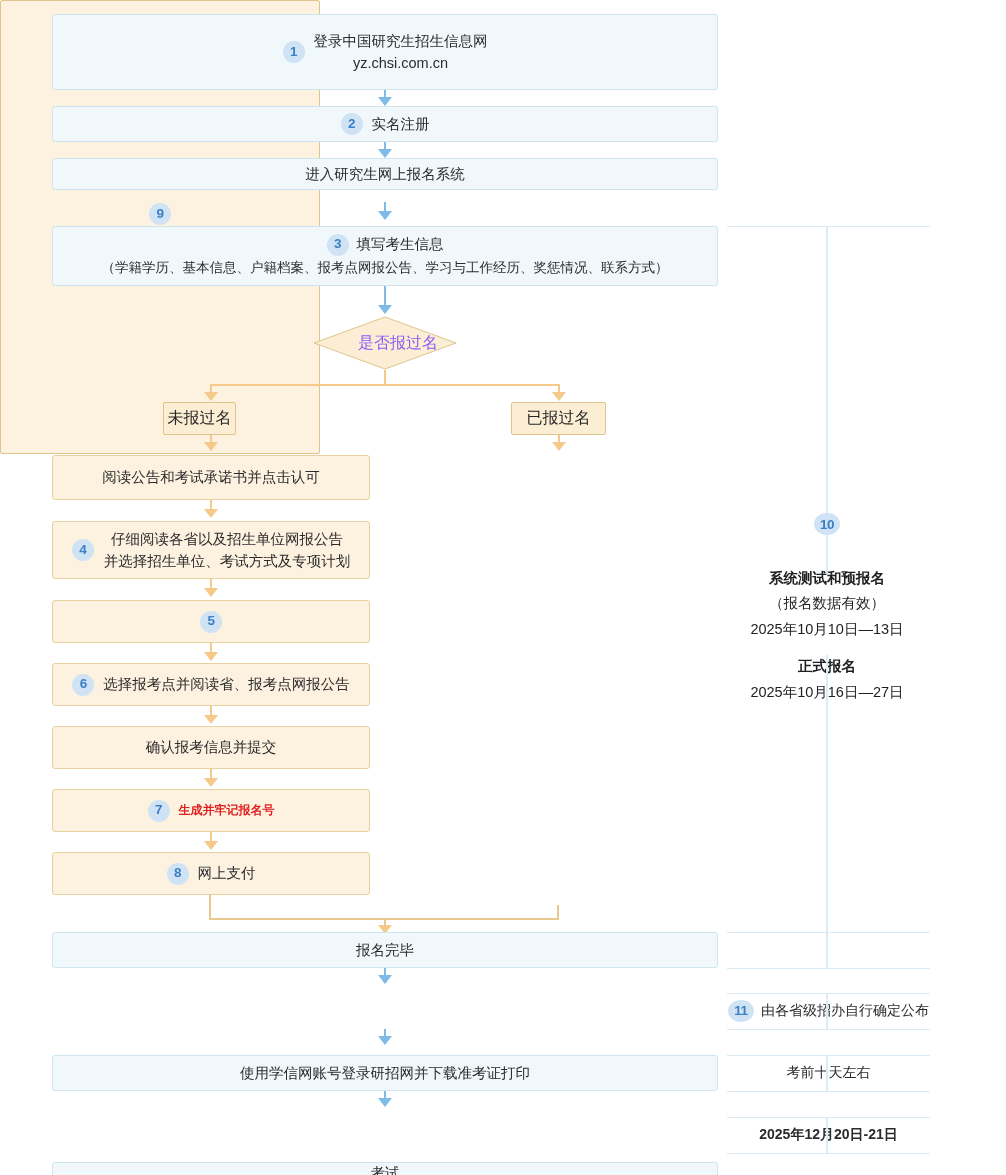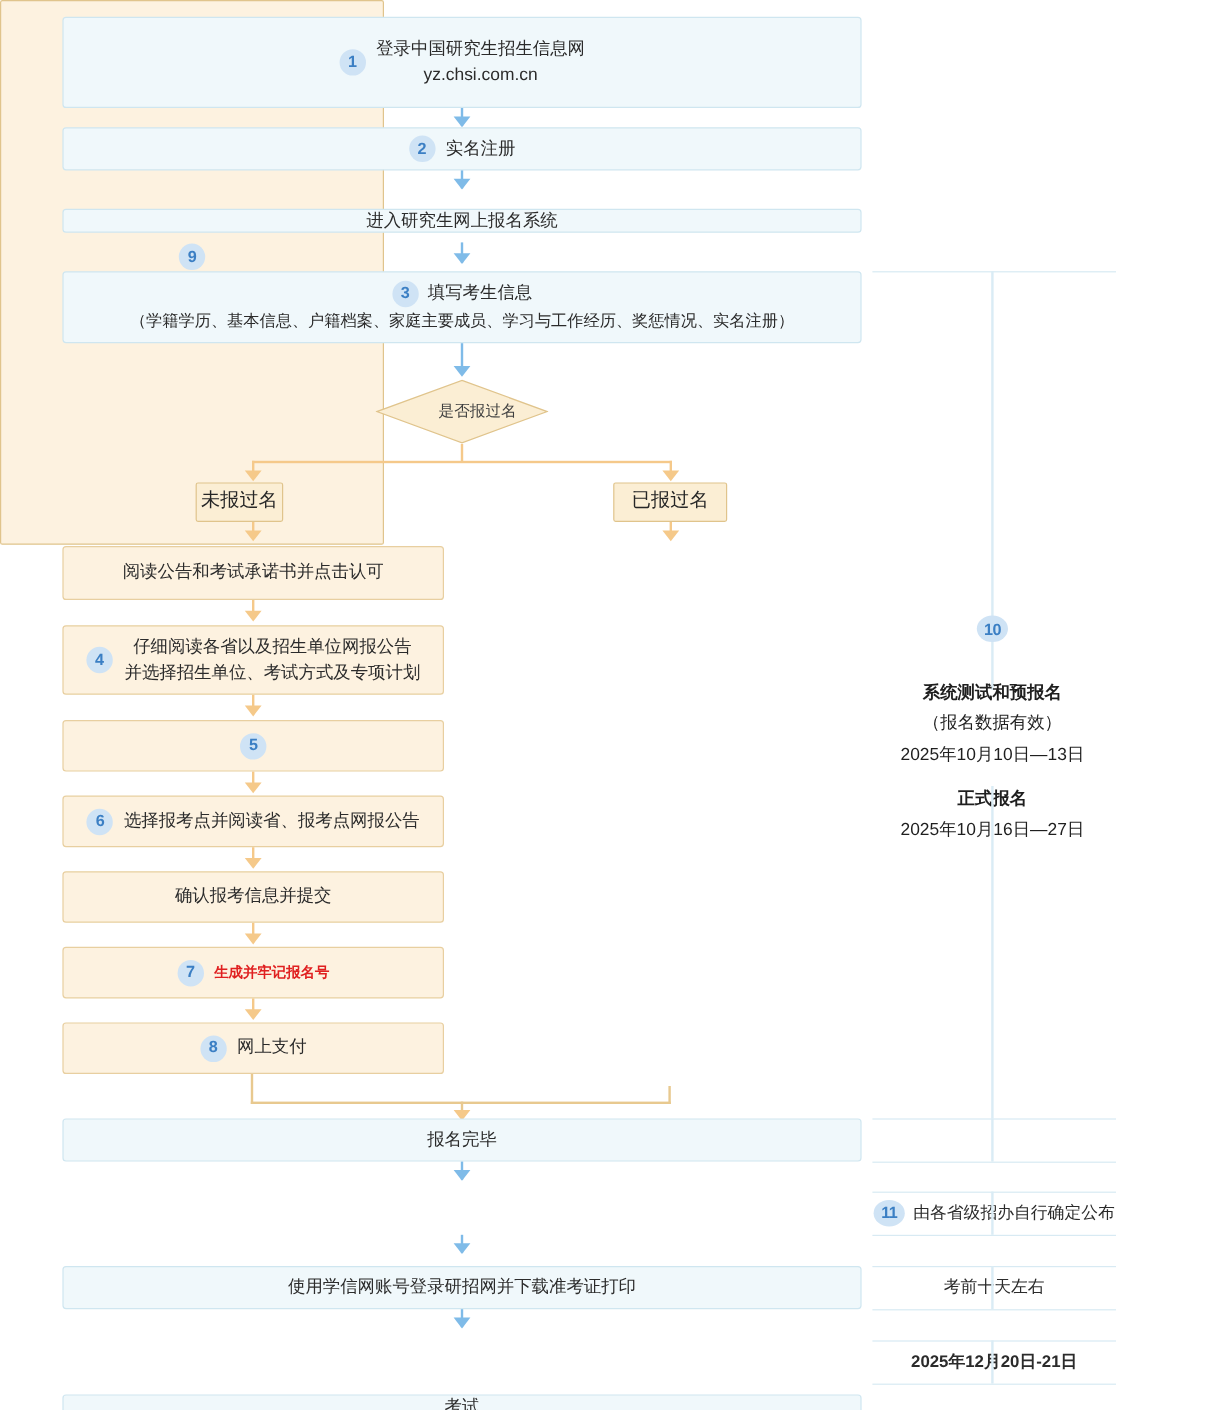--- a/index.html
+++ b/index.html
@@ -78,22 +78,22 @@
   .bold{font-weight:700;}
 
   
   .diamond{
     position:absolute;
     display:flex;align-items:center;justify-content:center;
   }
   .diamond svg{position:absolute;inset:0;}
   .diamond span{
     position:relative;
-    font-size:13px;
-    color:#404040;
+    font-size:16px;
+    color:#8b5cf6;
     margin-left:26px;
   }
   .vline{position:absolute;width:2px;}
   .hline{position:absolute;height:2px;}
   .blueline{background:#7fbbe8;}
   .orangeline{background:#f5c98a;}
   .arrow{
     position:absolute;
     width:0;height:0;
     border-left:7px solid transparent;
@@ -153,34 +153,34 @@
 
   <div class="node blue" style="left:52px;top:106px;width:666px;height:36px;">
     <div class="inner">
       <div class="badge">2</div>
       <div class="txt">实名注册</div>
     </div>
   </div>
   <div class="vline blueline" style="left:384px;top:142px;height:15px;"></div>
   <div class="arrow blue-a" style="left:378px;top:149px;"></div>
 
-  <div class="node blue" style="left:52px;top:174px;width:666px;height:20px;">
+  <div class="node blue" style="left:52px;top:158px;width:666px;height:32px;">
     <div class="inner">
       <div class="txt">进入研究生网上报名系统</div>
     </div>
   </div>
   <div class="vline blueline" style="left:384px;top:202px;height:17px;"></div>
   <div class="arrow blue-a" style="left:378px;top:211px;"></div>
 
   <div class="node blue" style="left:52px;top:226px;width:666px;height:60px;flex-direction:column;gap:2px;">
     <div class="inner" style="gap:8px;">
       <div class="badge">3</div>
       <div class="txt">填写考生信息</div>
     </div>
-    <div class="txt" style="font-size:13.5px;">（学籍学历、基本信息、户籍档案、家庭主要成员、学习与工作经历、奖惩情况、实名注册）</div>
+    <div class="txt" style="font-size:13.5px;">（学籍学历、基本信息、户籍档案、报考点网报公告、学习与工作经历、奖惩情况、联系方式）</div>
   </div>
   <div class="vline blueline" style="left:384px;top:286px;height:24px;"></div>
   <div class="arrow blue-a" style="left:378px;top:305px;"></div>
 
   <div class="diamond" style="left:313px;top:316px;width:144px;height:54px;">
     <svg width="144" height="54" viewBox="0 0 144 54">
       <polygon points="72,1 143,27 72,53 1,27" fill="#fbeed4" stroke="#e0c48c" stroke-width="1"></polygon>
     </svg>
     <span>是否报过名</span>
   </div>

